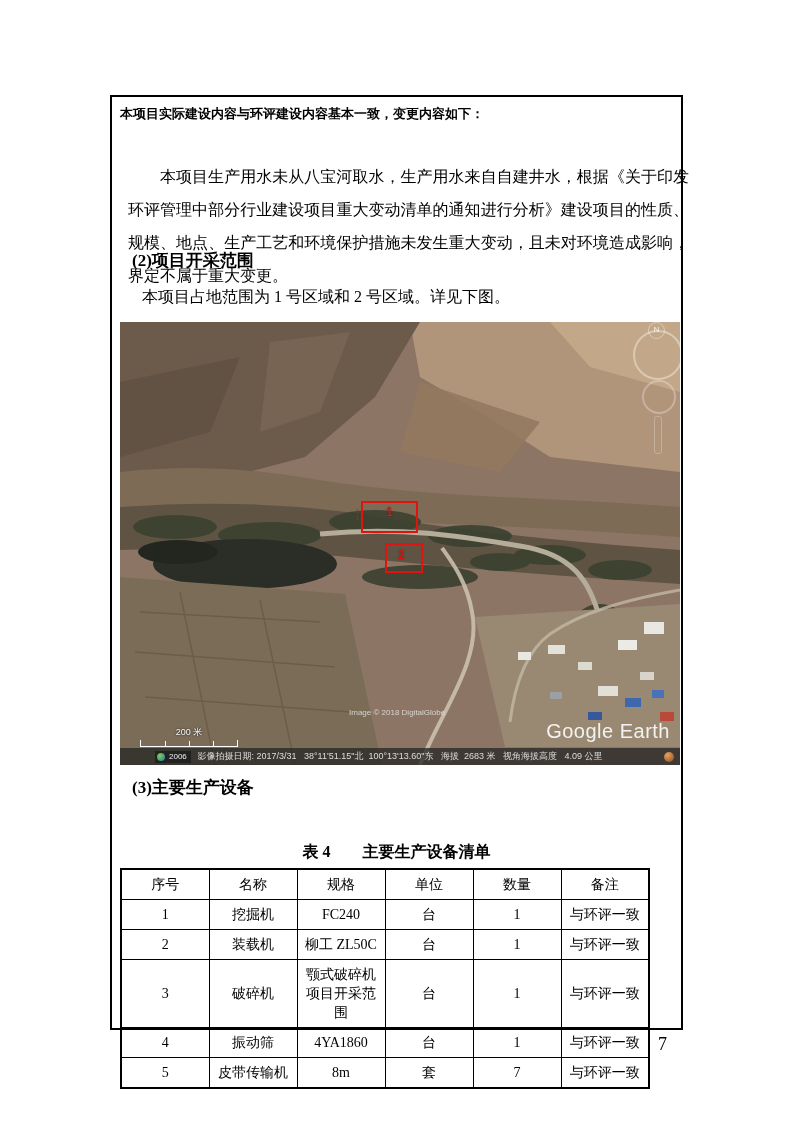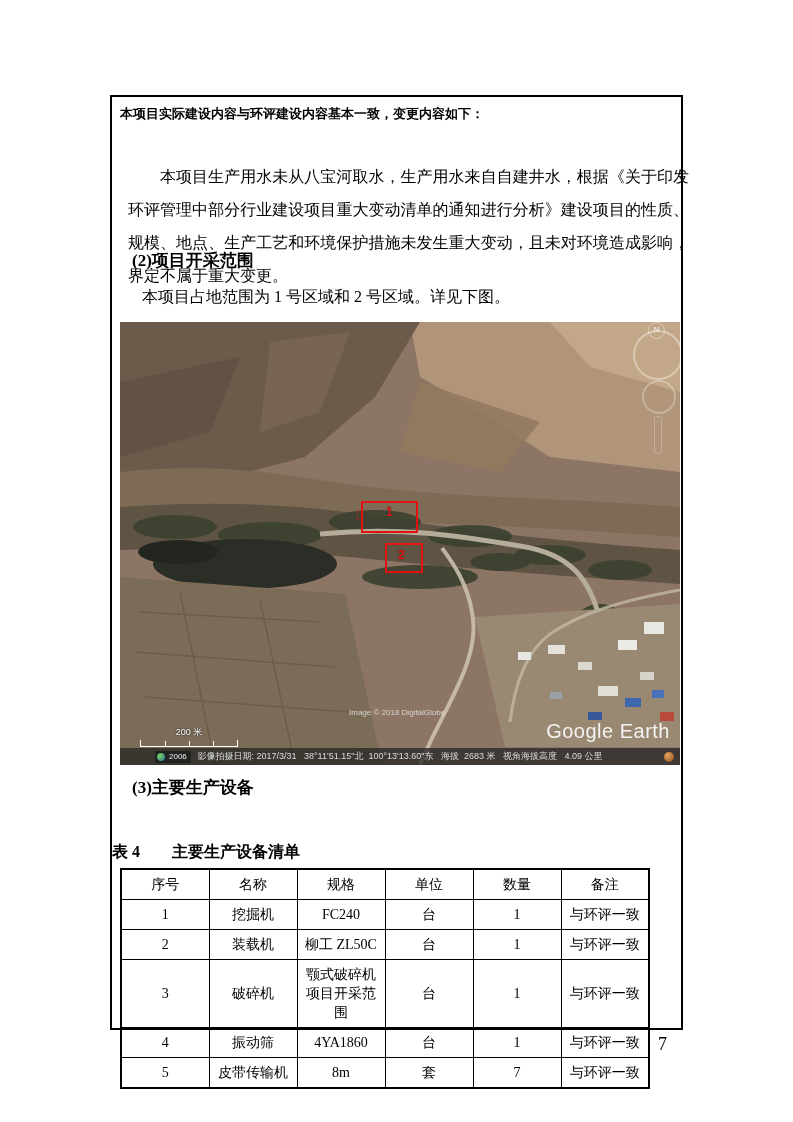--- a/index.html
+++ b/index.html
@@ -7,21 +7,21 @@
         font-family:"Liberation Serif","DejaVu Serif",serif;color:#000;}
   #content-box{position:absolute;left:110px;top:95px;width:573px;height:935px;
                border:2px solid #000;box-sizing:border-box;background:#fff;}
   .abs{position:absolute;}
   .intro{left:8px;top:4px;width:557px;font-size:13px;font-weight:bold;line-height:26px;}
   .para{left:16px;top:31px;width:561px;font-size:16px;line-height:33px;text-indent:2em;text-align:justify;margin-top:32px;}
   .h2{left:20px;top:152px;font-size:17px;font-weight:bold;}
   .t2{left:30px;top:190px;font-size:16px;}
   .h3{left:20px;top:679px;font-size:17px;font-weight:bold;}
   .t3{left:30px;top:711px;font-size:16px;}
-  .caption{left:0;top:745px;width:100%;text-align:left;font-size:16px;font-weight:bold;}
+  .caption{left:0;top:745px;width:100%;text-align:center;font-size:16px;font-weight:bold;}
 
   
   #map{left:8px;top:225px;width:560px;height:443px;overflow:hidden;background:#8c7565;}
   #map svg{position:absolute;left:0;top:0;}
   .region-box{position:absolute;border:2px solid #e01310;box-sizing:border-box;}
   .region-label{position:absolute;color:#e01310;font-size:12px;font-weight:bold;
                 font-family:"Liberation Sans",sans-serif;text-shadow:0 0 2px rgba(0,0,0,.4);}
   .vertex-dots{position:absolute;width:4px;color:#e01310;font-size:9px;line-height:7px;font-weight:bold;}
   .ge-logo{position:absolute;right:10px;bottom:22px;color:#f7f7f7;font-size:20px;
            font-family:"Liberation Sans",sans-serif;letter-spacing:.5px;opacity:.96;}

